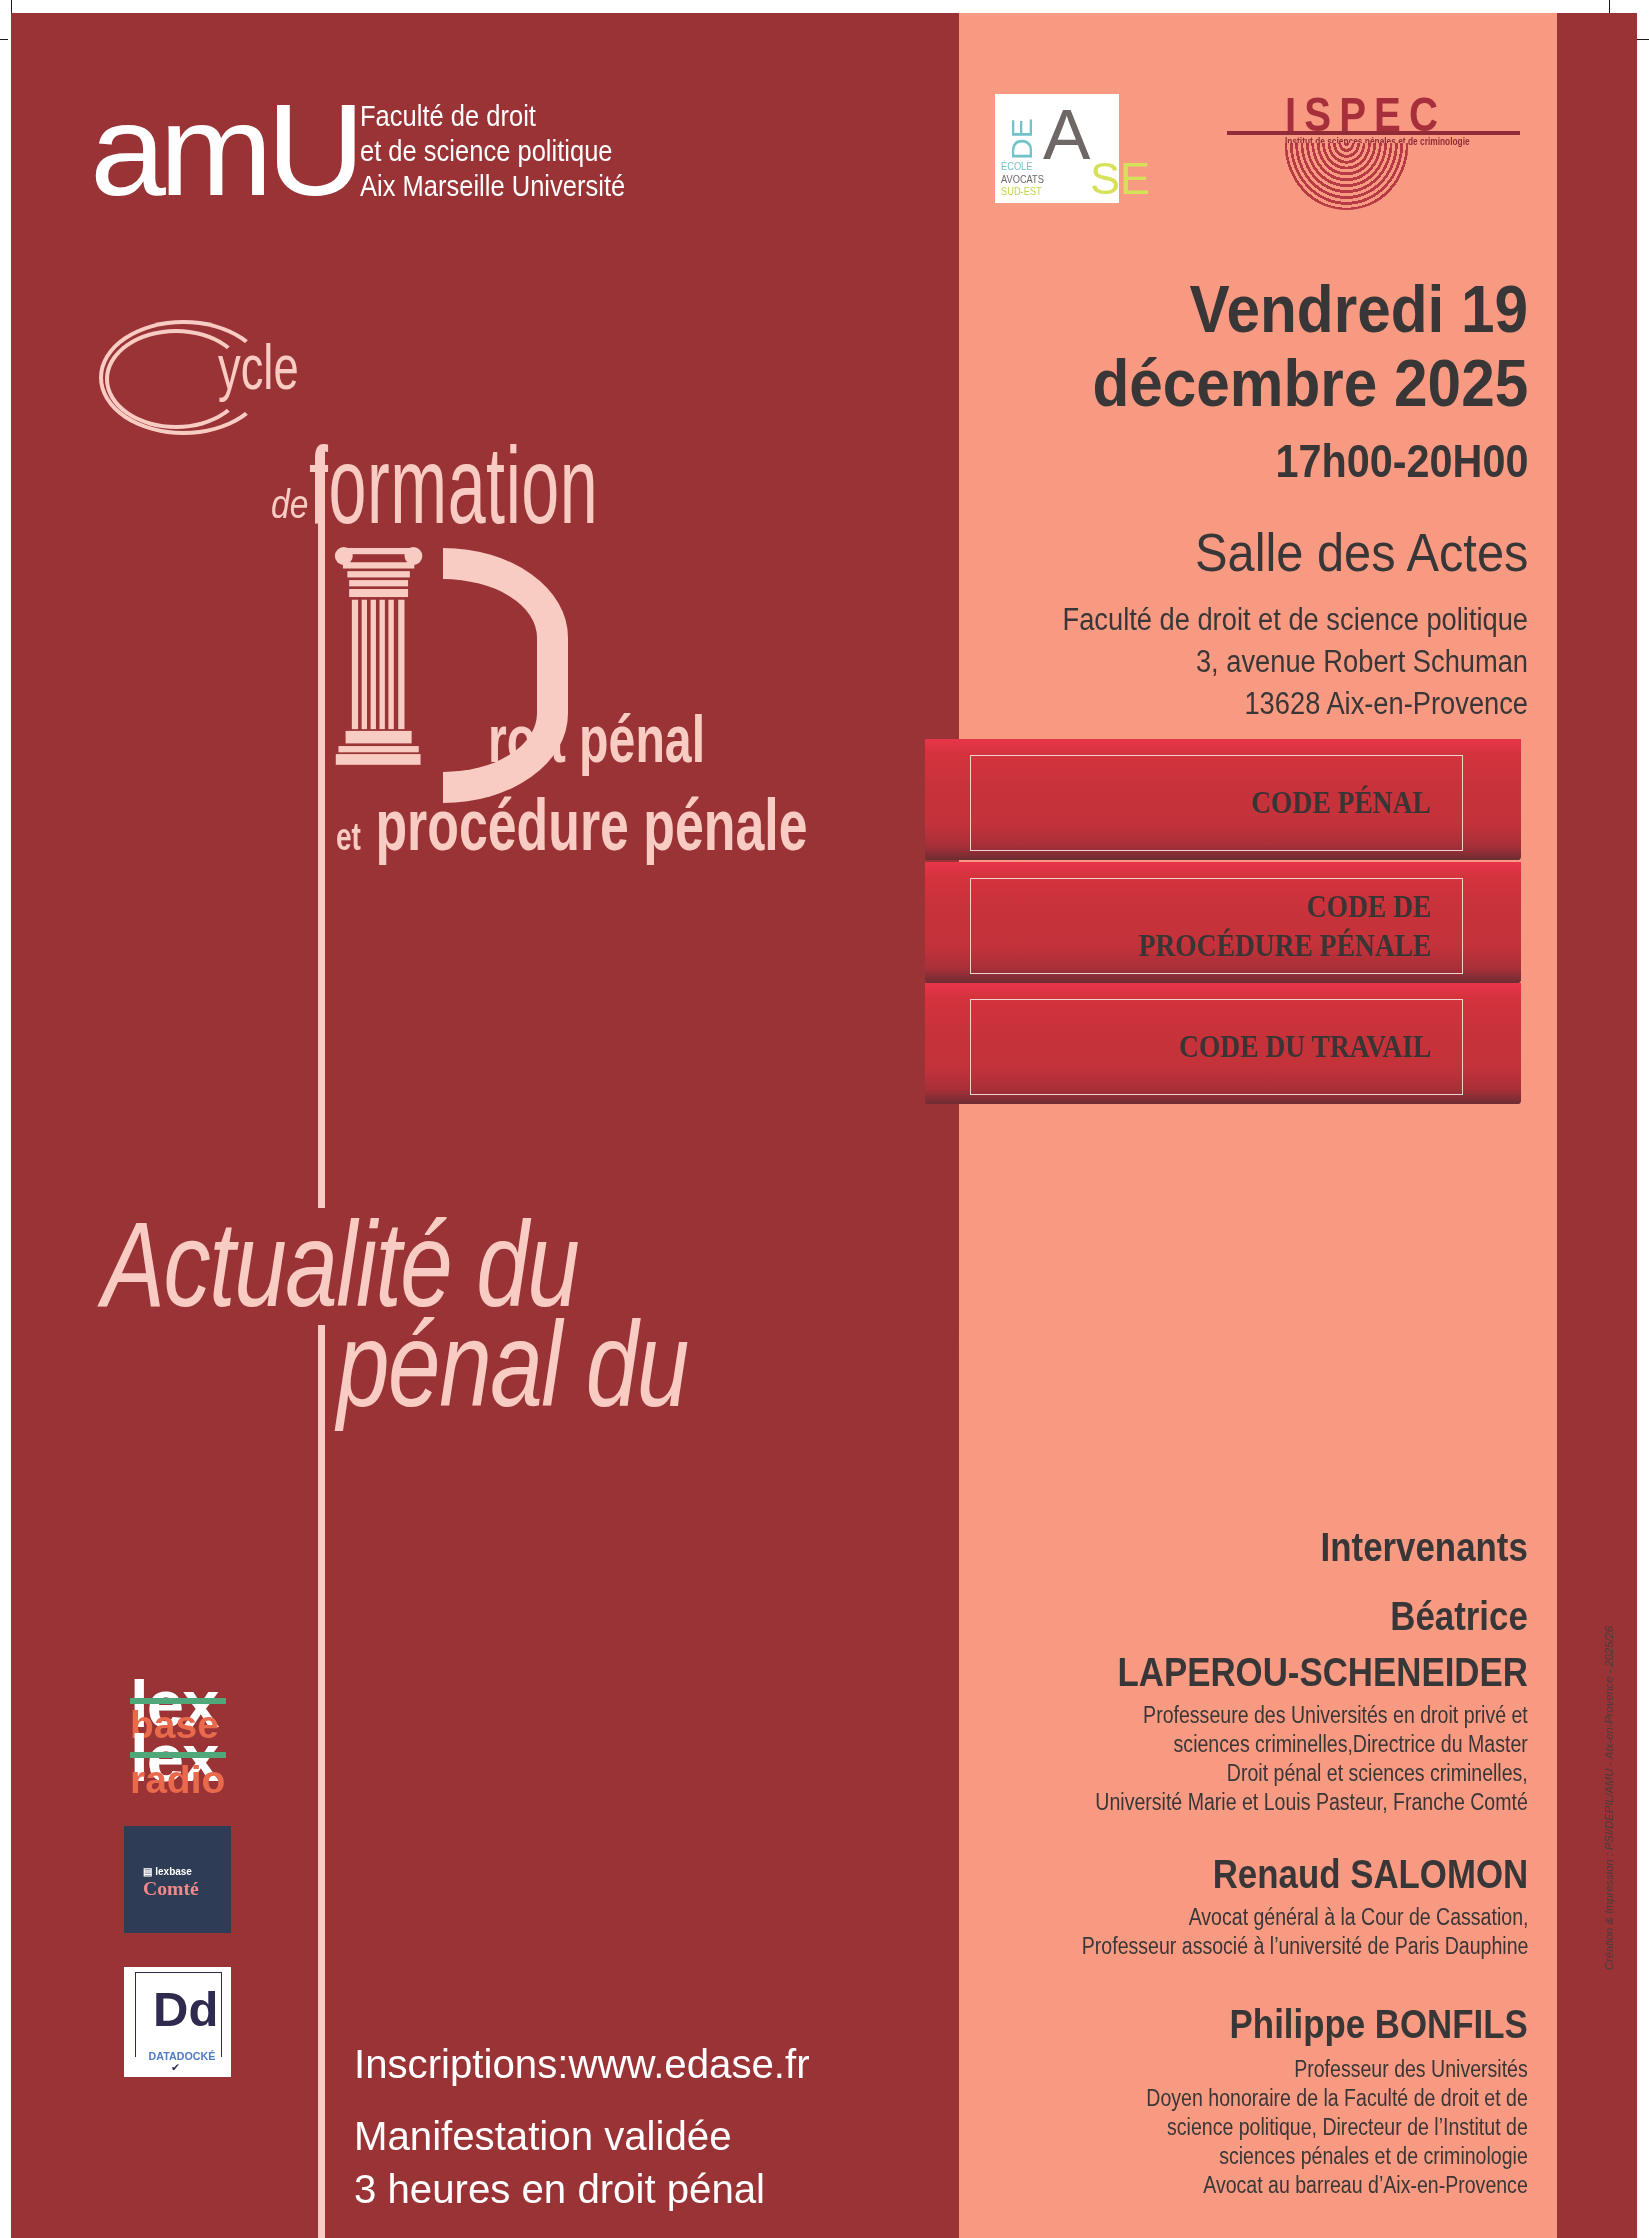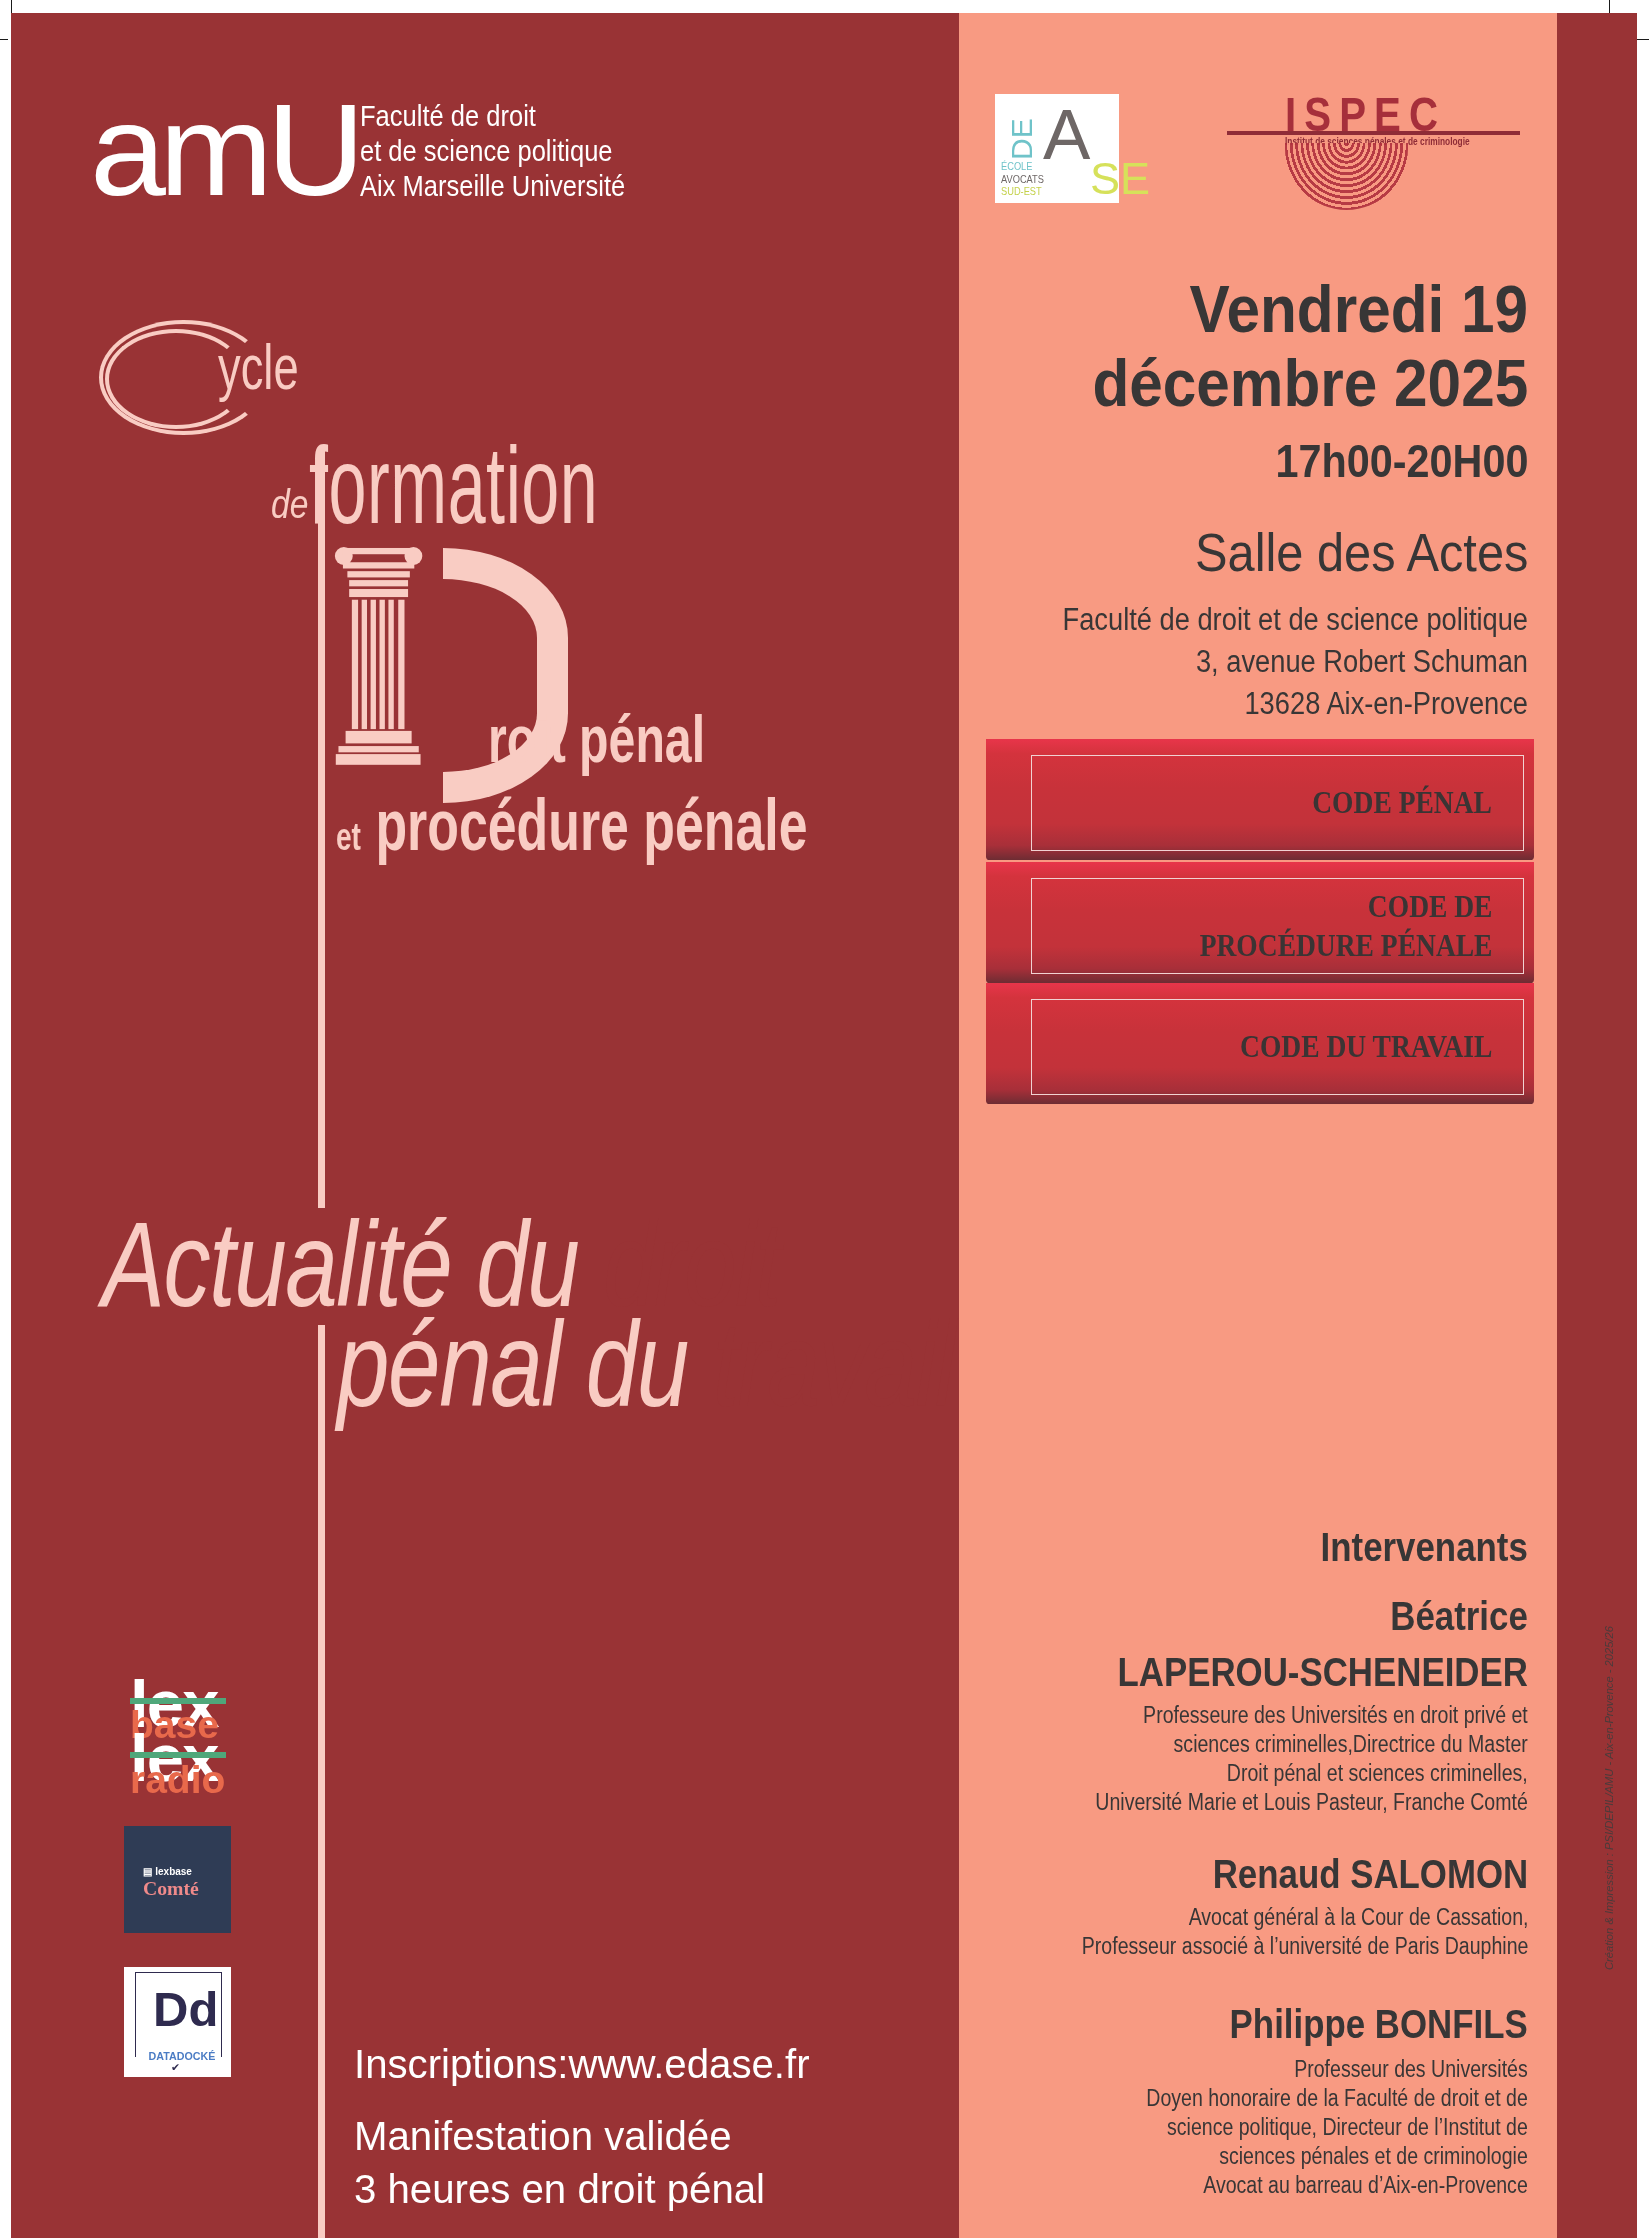--- a/index.html
+++ b/index.html
@@ -42,21 +42,21 @@
   
   .headline { font-size: 121px; font-style: italic; line-height: 1; white-space: nowrap;
               transform: scaleX(0.78); transform-origin: left top; letter-spacing: -1.8px; }
   .hl-light { color: #f9ccc3; }
   .hl-dark { color: #993335; }
 
   
   .rtext { right: 121px; text-align: right; color: #383636; white-space: nowrap; transform-origin: right top; }
 
   
-  .book { left: 986px; width: 548px; height: 121px; border-radius: 0 0 3.6px 3.6px;
+  .book { left: 925px; width: 596px; height: 121px; border-radius: 0 0 3.6px 3.6px;
           background: linear-gradient(to bottom, #e8354a 0%, #d4333d 12%, #c8323a 40%, #c3323a 70%, #a82f39 88%, #6e2c33 100%); }
   .book-label { position: absolute; left: 45px; top: 15.7px; width: 493px; height: 96px;
                 border: 1.3px solid #f1d2d2; box-sizing: border-box; display: flex; align-items: center; justify-content: flex-end; padding-right: 31px; }
   .book-text { font-family: "Liberation Serif", serif; font-weight: bold; color: #3a3434; font-size: 32px; text-align: right;
                line-height: 39px; transform: scaleX(0.86); transform-origin: right center; }
 
   
   .edase { left: 995px; top: 94px; width: 124px; height: 109px; background: #fff; }
   .ispec-word { left: 1285px; top: 90px; font-size: 49px; font-weight: bold; color: #a62f3b; letter-spacing: 9.9px; line-height: 1;
                 transform: scaleX(0.82); transform-origin: left top; }

